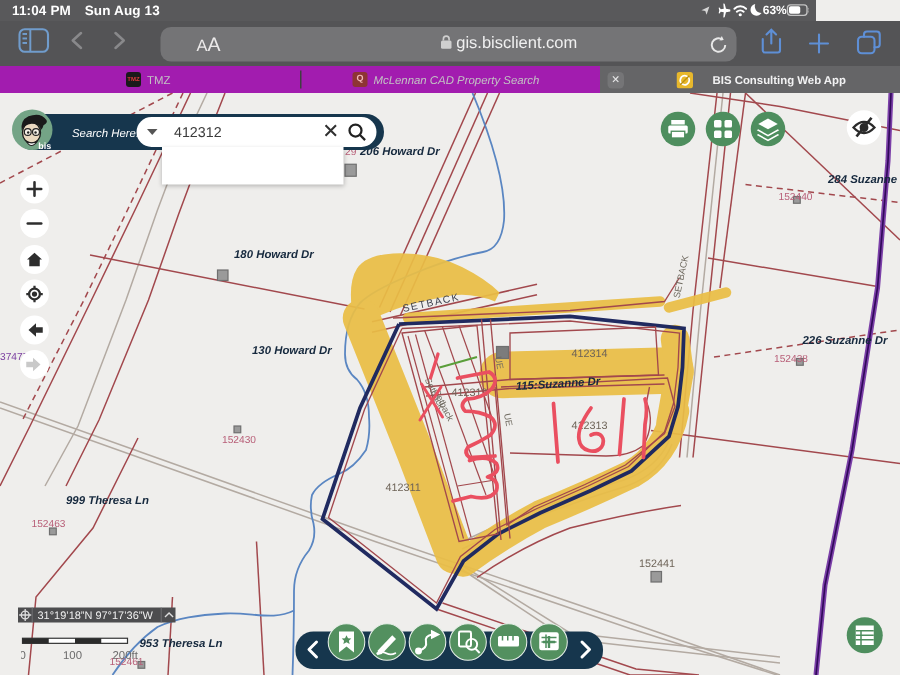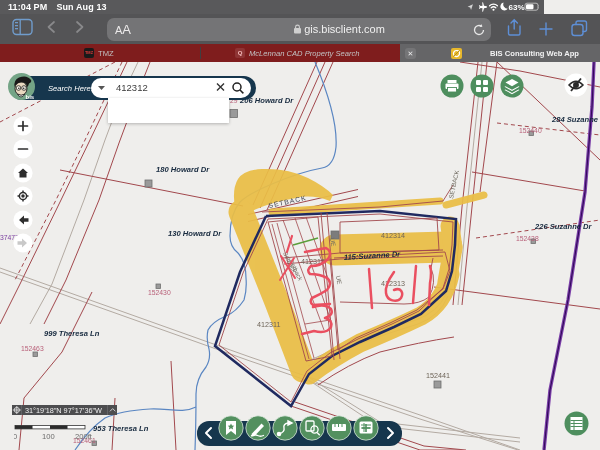--- a/index.html
+++ b/index.html
@@ -1,21 +1,21 @@
 <!DOCTYPE html>
 <html><head>
 <meta charset="utf-8">
 <style>
   html,body{margin:0;padding:0;}
   body{width:600px;height:450px;overflow:hidden;font-family:"Liberation Sans",sans-serif;position:relative;background:#efeeec;}
   .abs{position:absolute;}
   .statusbar{position:absolute;left:0;top:0;width:544px;height:14px;background:#59595b;color:#fff;}
   .toolbar{position:absolute;left:0;top:14px;width:600px;height:30px;background:#545456;}
   .urlbar{position:absolute;left:107px;top:3.5px;width:384px;height:23px;background:#747476;border-radius:7px;color:#eceaea;}
-  .tabbar{position:absolute;left:0;top:44px;width:496px;height:18px;background:#7f1d1d;}
+  .tabbar{position:absolute;left:0;top:44px;width:496px;height:18px;background:#a21caf;}
   .tab3{position:absolute;left:418px;top:0;width:182px;height:18px;background:#656567;}
   .tsep{position:absolute;top:3px;width:1px;height:12px;background:#3f3f41;}
   .tabtxt{position:absolute;top:5px;font-size:7.6px;color:#c2c2c3;white-space:nowrap;}
   .xbox{position:absolute;top:3.5px;width:11px;height:11px;background:#5a5a5c;border-radius:3px;color:#c8c8c9;font-size:7px;line-height:11px;text-align:center;}
   .map{position:absolute;left:0;top:62px;width:600px;height:388px;background:#efeeec;}
 </style>
 </head>
 <body>
 
 <div class="statusbar">
@@ -49,21 +49,21 @@
     <line x1="8.2" y1="2" x2="8.2" y2="16.5" stroke="#709ccc" stroke-width="1.3"></line>
     <g fill="#709ccc">
         <rect x="3" y="4" width="3" height="1.3"></rect>
         <rect x="3" y="7" width="3" height="1.3"></rect>
         <rect x="3" y="10" width="3" height="1.3"></rect>
       </g>
     <path d="M42 4 l-5.5 5 5.5 5" fill="none" stroke="#89898b" stroke-width="1.7" stroke-linecap="round" stroke-linejoin="round"></path>
     <path d="M65 4 l5.5 5 -5.5 5" fill="none" stroke="#89898b" stroke-width="1.7" stroke-linecap="round" stroke-linejoin="round"></path>
   </svg>
   <div class="urlbar">
-    <div class="abs" style="left:8px;top:4px;font-size:11px;">A<span style="font-size:13px;">A</span></div>
+    <div class="abs" style="left:24px;top:4px;font-size:11px;">A<span style="font-size:13px;">A</span></div>
     <div class="abs" style="left:0;top:5px;width:384px;text-align:center;font-size:11px;color:#f0f0f0;padding-left:40px;"><svg width="9" height="10" viewBox="0 0 9 10" style="margin-right:2px;margin-bottom:-1px;">
           <rect x="1" y="4" width="7" height="5.5" rx="1" fill="#cfcfcf"></rect>
           <path d="M2.6,4 v-1 a1.9 1.9 0 0 1 3.8 0 v1" fill="none" stroke="#cfcfcf" stroke-width="1.1"></path>
         </svg>gis.bisclient.com</div>
     <svg class="abs" style="left:365px;top:5px;" width="14" height="14" viewBox="0 0 14 14">
       <path d="M11.5 7 a4.5 4.5 0 1 1 -1.8 -3.6" fill="none" stroke="#e8e8e8" stroke-width="1.3"></path>
       <path d="M9.2 1 l1.3 2.6 -2.9 .4z" fill="#e8e8e8"></path>
     </svg>
   </div>
   <svg class="abs" style="left:504px;top:4px;" width="90" height="22" viewBox="0 0 90 22">
@@ -90,21 +90,21 @@
     <div style="font-size:6px;color:#f2b8b8;font-weight:bold;text-align:center;line-height:10px;">Q</div>
   </div>
   <div class="tabtxt" style="left:249px;font-style:italic;">McLennan CAD Property Search</div>
 
   <div class="xbox" style="left:405px;background:#757577;color:#e8e8e9;">✕</div>
   <svg class="abs" style="left:451px;top:4px;" width="11" height="11" viewBox="0 0 11 11">
     <rect x="0" y="0" width="11" height="11" rx="2" fill="#e8b82c"></rect>
     <circle cx="5.5" cy="5.5" r="3" fill="none" stroke="#fff" stroke-width="1.2" transform="rotate(20 5.5 5.5)"></circle>
     <path d="M2.5 8.5 L8.5 2.5" stroke="#b98e12" stroke-width="1"></path>
   </svg>
-  <div class="tabtxt" style="left:490px;color:#f2f2f3;font-weight:bold;">BIS Consulting Web App</div>
+  <div class="tabtxt" style="left:475px;color:#f2f2f3;font-weight:bold;">BIS Consulting Web App</div>
 </div>
 
 <div class="map">
 <svg width="600" height="388" viewBox="0 0 600 388" id="mapsvg">
 
   <g stroke="#b3aaa2" stroke-width="1" fill="none">
     <path d="M0,206 L250,295 L420,353 L520,388"></path>
     <path d="M0,210 L250,299 L420,357 L518,388"></path>
     <path d="M305,313 L380,360 L520,376"></path>
     <path d="M307,317 L378,364 L520,380"></path>

